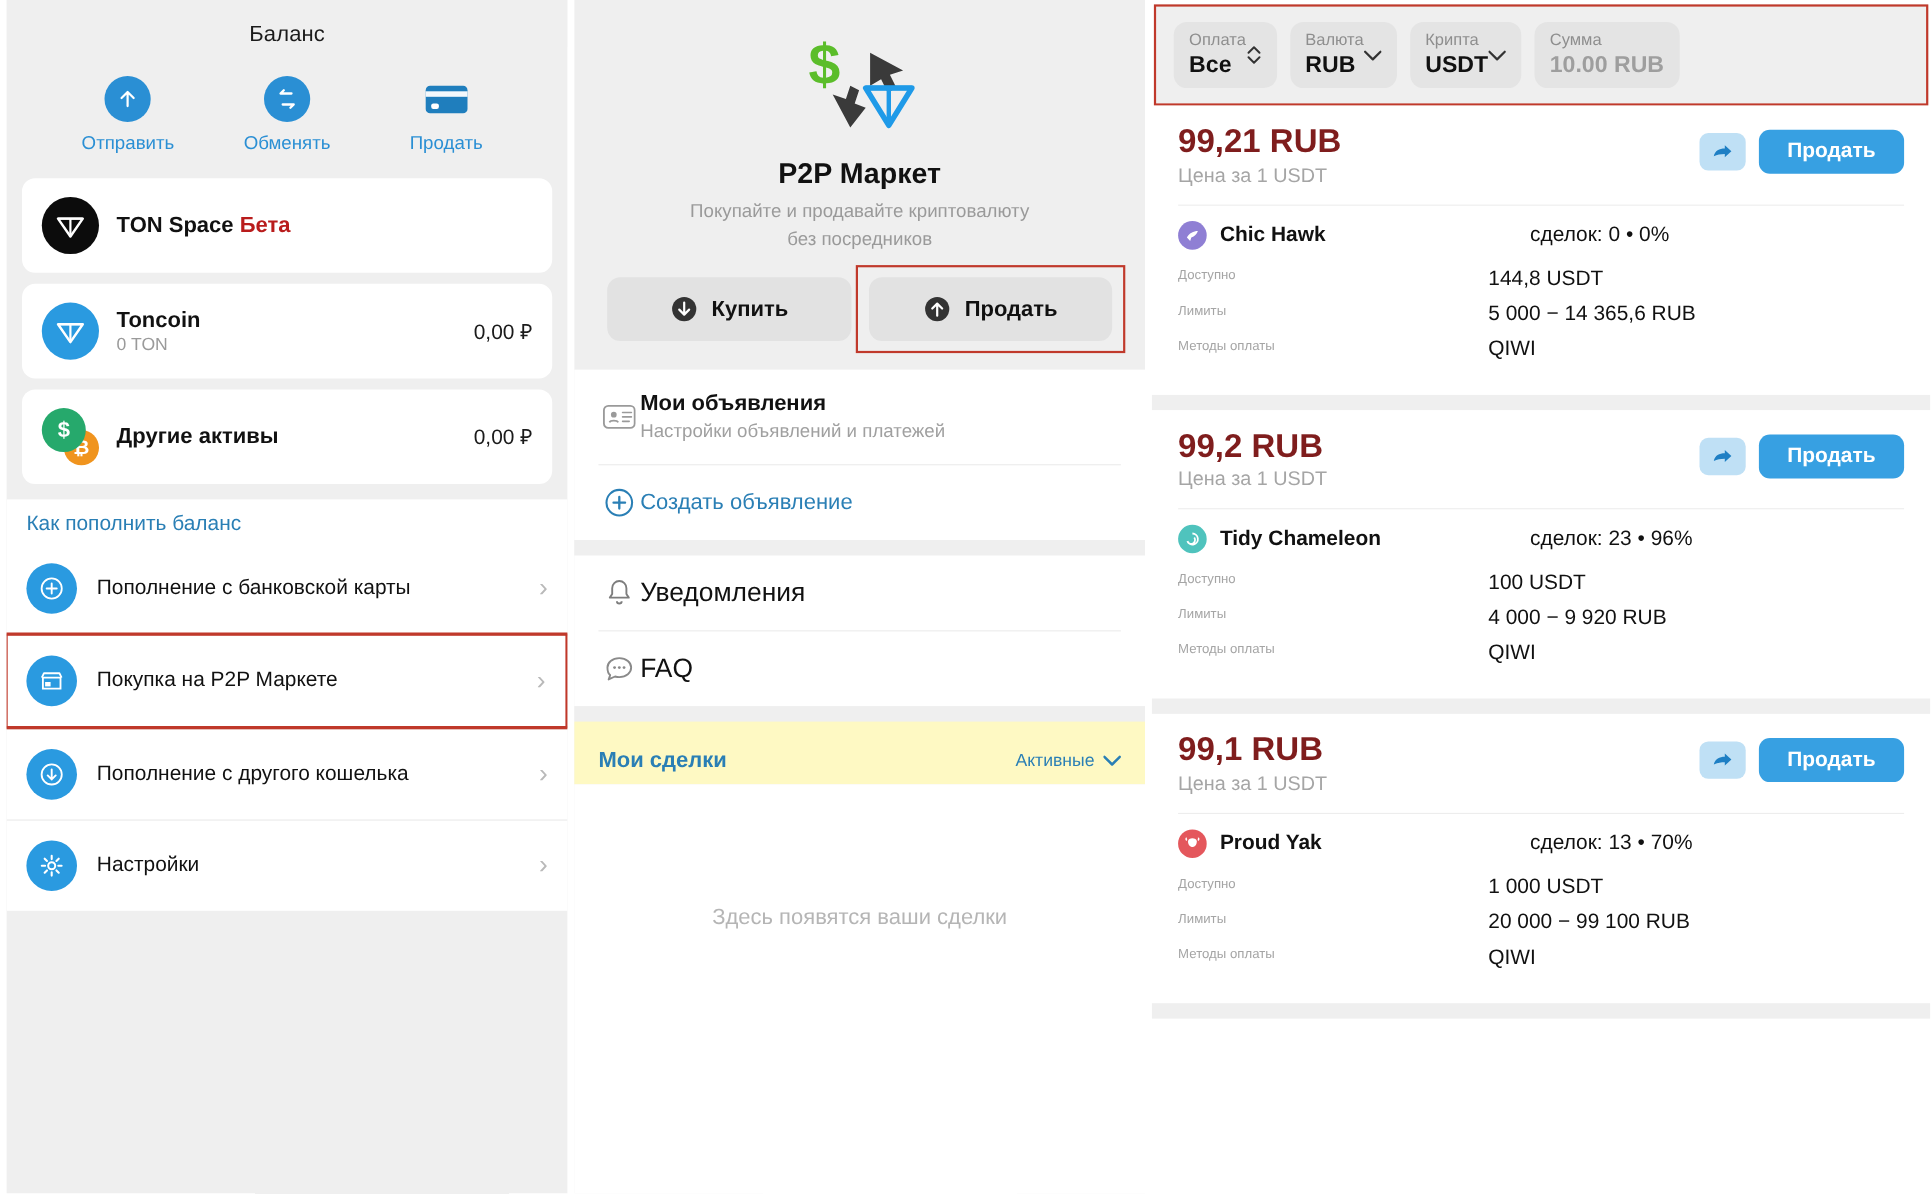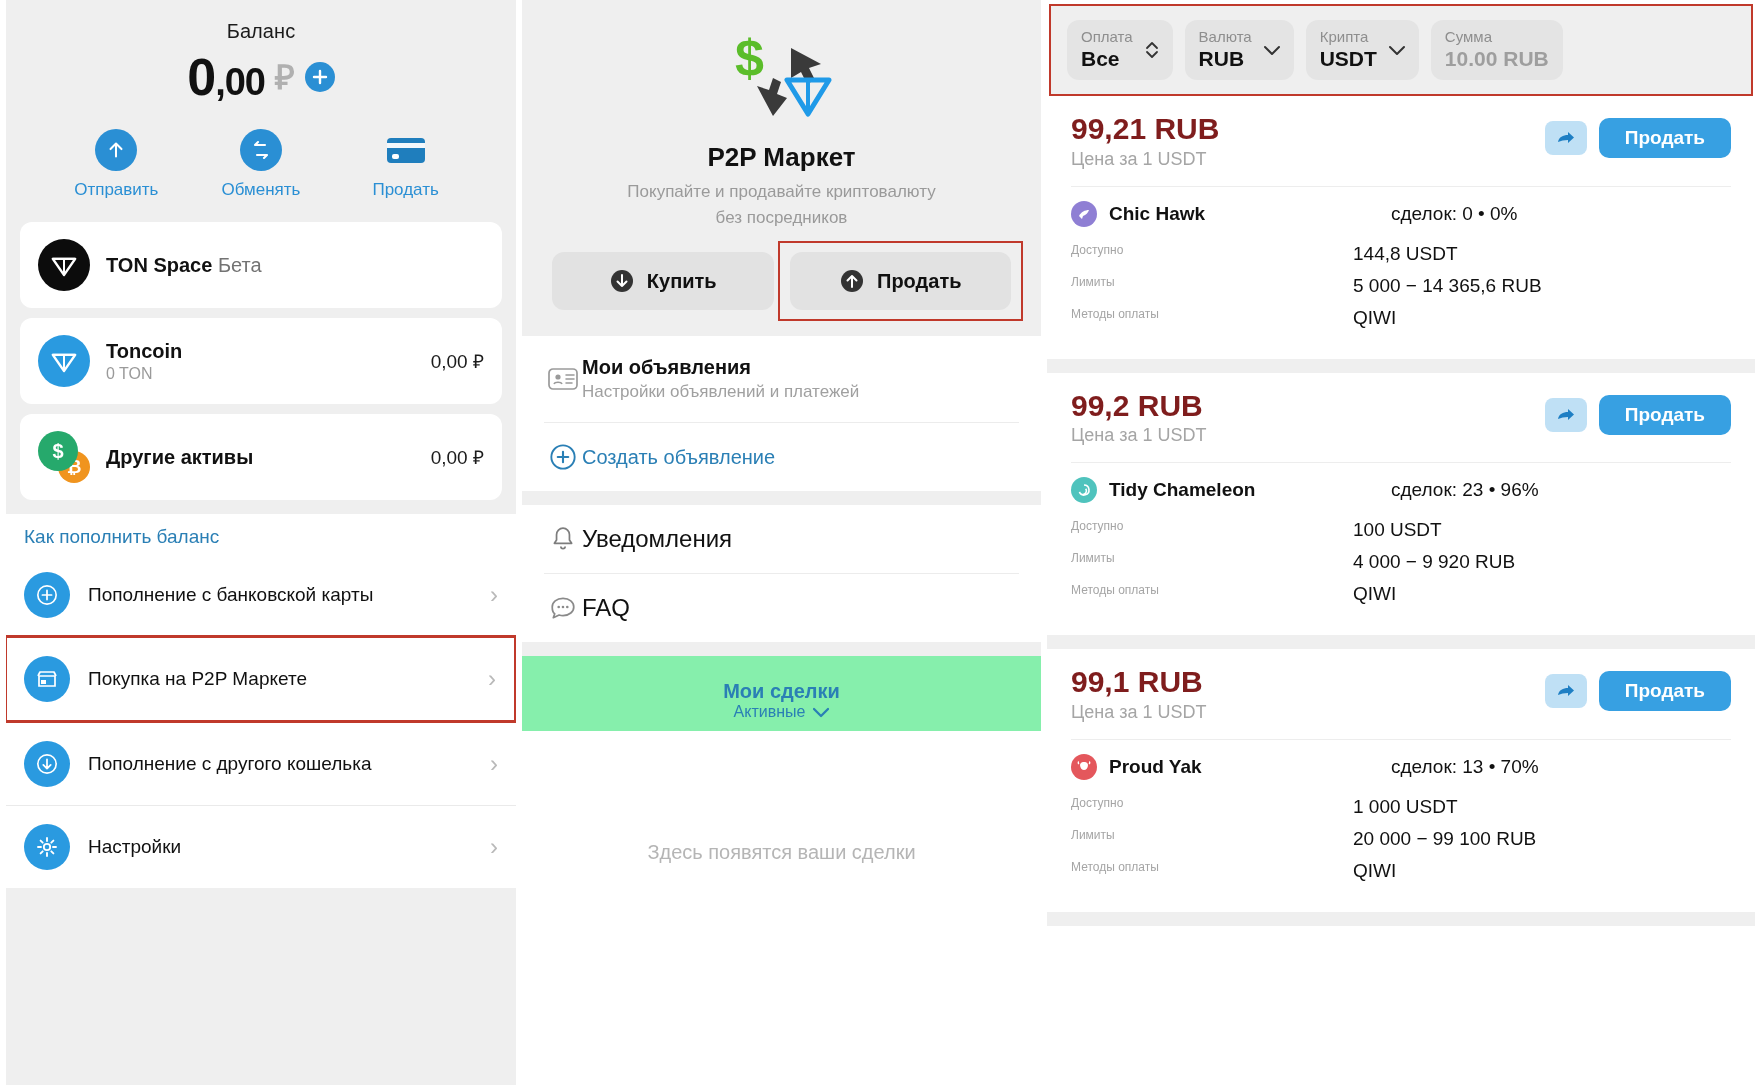--- a/index.html
+++ b/index.html
@@ -42,21 +42,21 @@
   .wcard {
     background: #fff; border-radius: 12px; margin-bottom: 10px;
     display: flex; align-items: center; padding: 16px 18px; gap: 16px; min-height: 86px;
   }
   .wicon { width: 52px; height: 52px; border-radius: 50%; flex: 0 0 52px;
            display: flex; align-items: center; justify-content: center; position: relative; }
   .wicon.black { background: #0c0c0c; }
   .wicon.blue { background: #2a9ae0; }
   .wtext { flex: 1; }
   .wtitle { font-size: 20px; font-weight: bold; color: #111; }
-  .wtitle .beta { color: #737373; font-weight: normal; }
+  .wtitle .beta { color: #b91c1c; font-weight: bold; }
   .wsub { font-size: 16px; color: #9a9a9a; margin-top: 2px; }
   .wval { font-size: 19px; color: #1b1b1b; }
 
   .multi { position: relative; width: 52px; height: 52px; }
   .multi .c1 { position: absolute; left: 0; top: 0; width: 40px; height: 40px; border-radius: 50%;
                background: #26a96c; display: flex; align-items: center; justify-content: center;
                color: #fff; font-weight: bold; font-size: 20px; z-index: 2; }
   .multi .c2 { position: absolute; right: 0; bottom: 0; width: 32px; height: 32px; border-radius: 50%;
                background: #f0941e; display: flex; align-items: center; justify-content: center;
                color: #fff; font-weight: bold; font-size: 18px; z-index: 1; }
@@ -90,32 +90,32 @@
   .mrow { display: flex; align-items: center; padding: 20px 0; }
   .mrow + .mrow { border-top: 1px solid #ececec; }
   .mic { width: 38px; flex: 0 0 38px; display: flex; align-items: center; justify-content: center; color: #9a9a9a; }
   .mtitle { font-size: 20px; font-weight: bold; color: #111; }
   .msub { font-size: 17px; color: #a0a0a0; margin-top: 3px; }
   .mlink { font-size: 20px; color: #2a7fb5; }
   .mplain { font-size: 24px; color: #111; }
   .gap { height: 14px; background: #efefef; }
 
   .deals-head { display: flex; align-items: center; justify-content: space-between;
-                background: #86efac; padding: 24px 22px 10px; flex-direction: column; }
+                background: #fef9c3; padding: 24px 22px 10px; }
   .deals-title { font-size: 20px; font-weight: bold; color: #2a7fb5; }
   .deals-filter { font-size: 16px; color: #2a7fb5; font-weight: normal; display: flex; align-items: center; gap: 8px; }
   .deals-empty { background: #fff; text-align: center; color: #b5b5b5; font-size: 20px;
                  padding: 110px 0 0; height: 100%; }
 
   
   #panel-right { width: 714px; background: #ffffff; border-left: 6px solid #ffffff; }
   .filters-outer { border: 2px solid #c0392b; margin: 4px 2px 0 2px; background: #efefef; }
   .filters { display: flex; gap: 12px; padding: 14px 16px; }
   .chip { background: #e4e4e4; border-radius: 12px; padding: 8px 14px; display: flex;
-          align-items: center; gap: 12px; min-height: 56px; }
+          align-items: center; min-height: 56px; }
   .chip-txt .chip-label { font-size: 15px; color: #8e8e8e; line-height: 1.2; }
   .chip-txt .chip-value { font-size: 21px; font-weight: bold; color: #111; line-height: 1.25; }
   .chip.muted .chip-value { color: #9e9e9e; font-weight: bold; }
 
   .offer { background: #fff; padding: 16px 24px 20px; }
   .osep { height: 14px; background: #efefef; }
   .ohead { display: flex; align-items: flex-start; justify-content: space-between; }
   .oprice { font-size: 30px; font-weight: bold; color: #7f1d1d; line-height: 1.15; }
   .osub { font-size: 18px; color: #a5a5a5; margin-top: 2px; }
   .oactions { display: flex; align-items: center; gap: 12px; padding-top: 6px; }
@@ -136,29 +136,20 @@
 </style>
 </head>
 <body>
 
 <div class="stage">
 
   <div class="panel" id="panel-left">
 
     <div class="bal-wrap">
       <div class="bal-label">Баланс</div>
-      <div class="bal-row">
-        <div class="bal-amount"><span>0</span><span class="dec">,00</span></div>
-        <div class="bal-cur">₽</div>
-        <div class="plus-circle">
-          <svg width="16" height="16" viewBox="0 0 16 16">
-              <path d="M8 2v12M2 8h12" stroke="#fff" stroke-width="2.4" stroke-linecap="round"></path>
-            </svg>
-        </div>
-      </div>
     </div>
 
     <div class="actions">
       <div class="action">
         <div class="action-ic">
           <svg width="22" height="22" viewBox="0 0 24 24">
               <path d="M12 19V6M6 11l6-6 6 6" stroke="#fff" stroke-width="2.2" fill="none" stroke-linecap="round" stroke-linejoin="round"></path>
             </svg>
         </div>
         <div class="action-label">Отправить</div>

